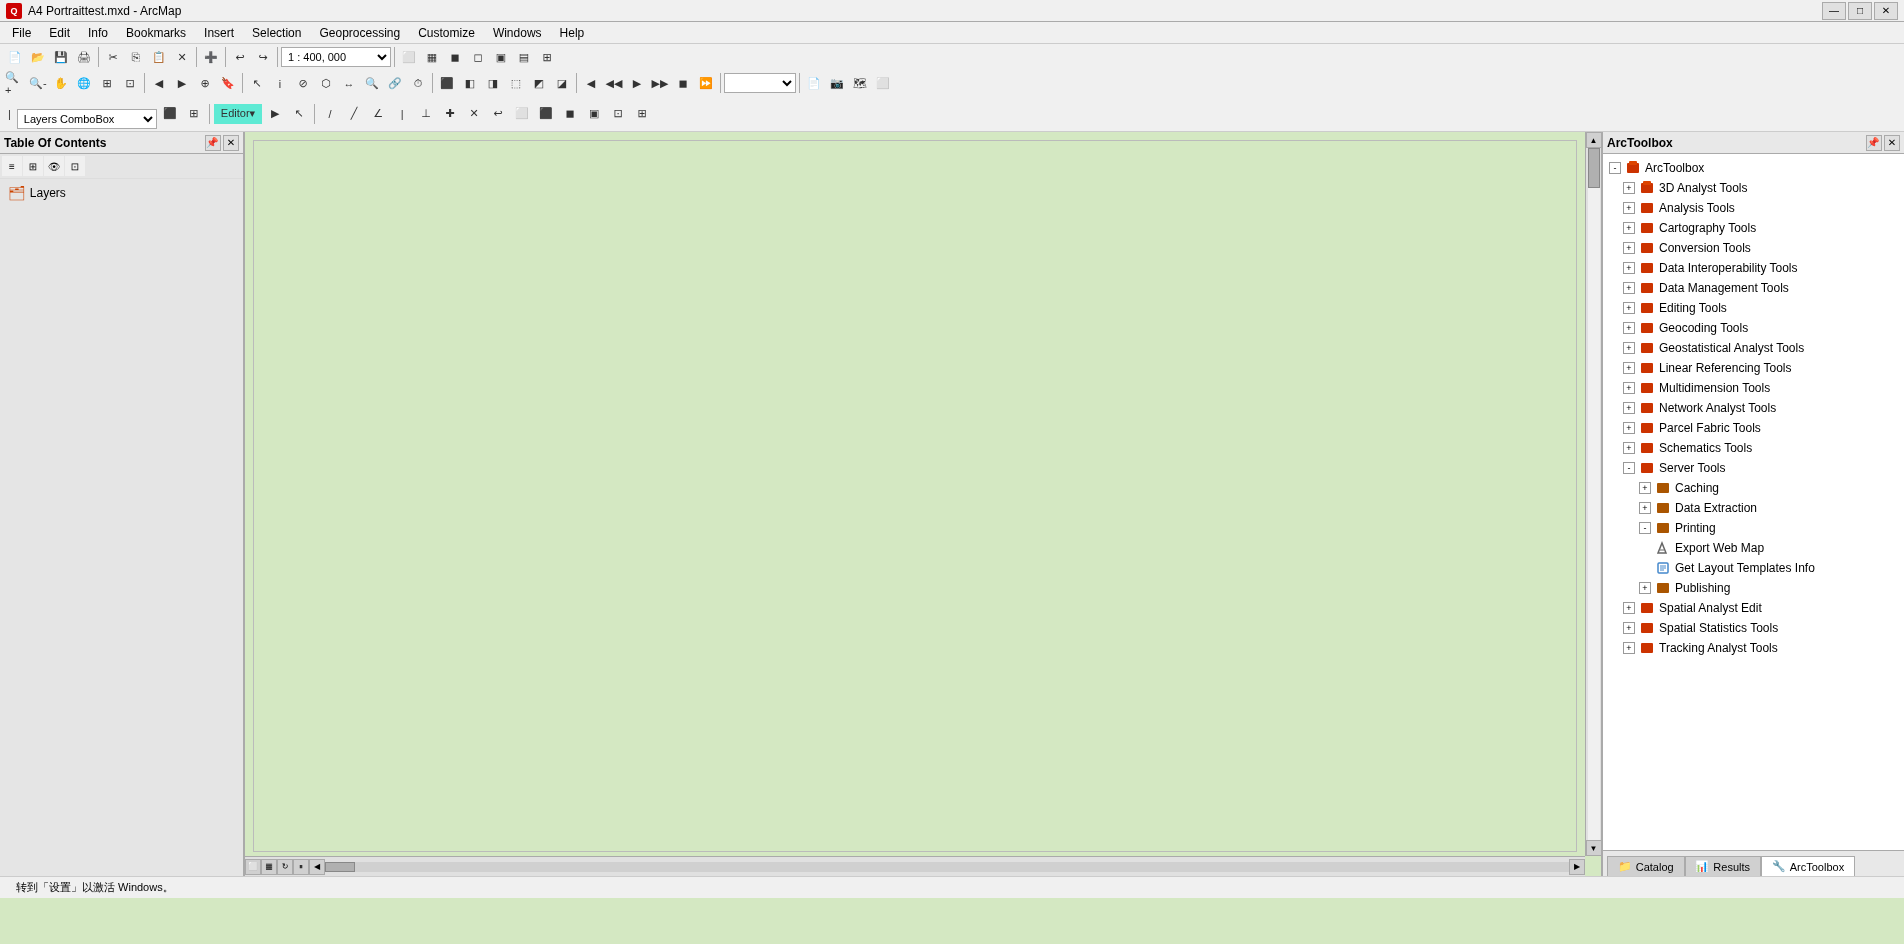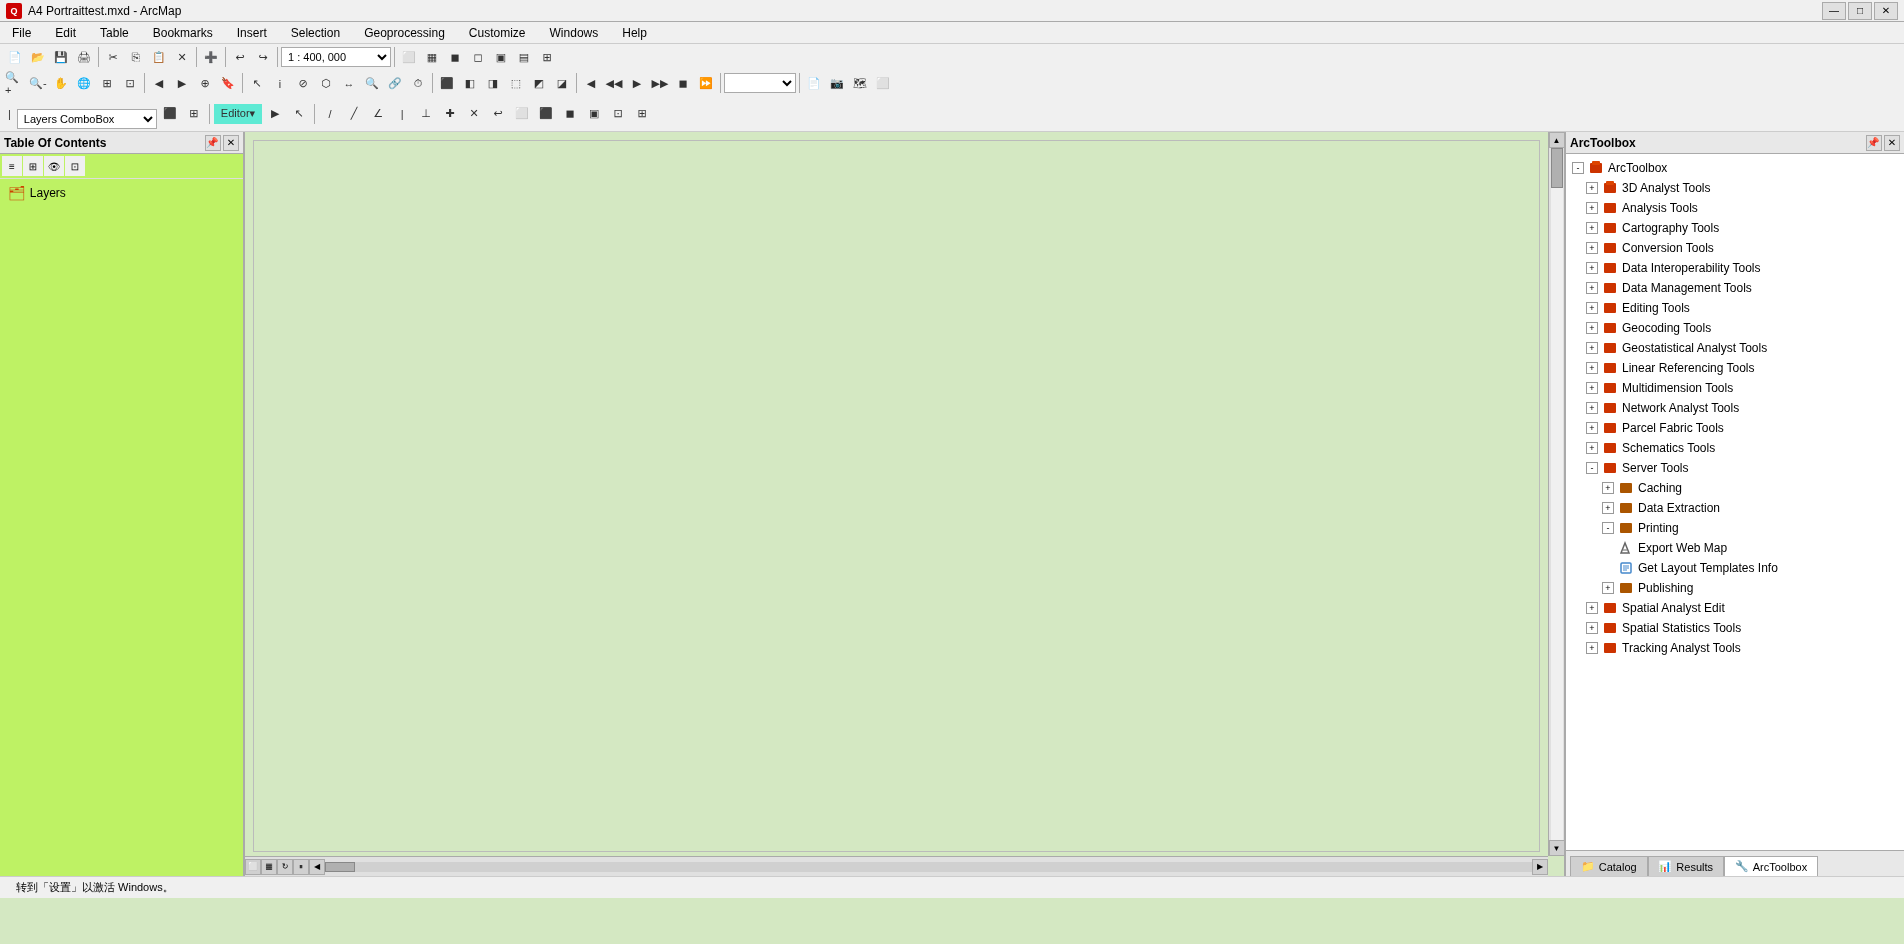--- a/index.html
+++ b/index.html
@@ -22,21 +22,21 @@
     .title-bar-btn { width: 24px; height: 18px; background: #e0e0e0; border: 1px solid #aaa; display: flex; align-items: center; justify-content: center; font-size: 10px; cursor: pointer; }
 
     
     .menu-bar {
       background: #f0f0f0;
       height: 22px;
       display: flex;
       align-items: center;
       padding: 0 4px;
       border-bottom: 1px solid #ccc;
-      gap: 8px;
+      gap: 2px;
     }
     .menu-item {
       padding: 2px 8px;
       cursor: pointer;
       font-size: 12px;
       color: #000;
     }
 
     
     .toolbar-area {
@@ -79,21 +79,21 @@
 
     
     .main-layout {
       display: flex;
       height: calc(100vh - 22px - 22px - 80px - 26px);
     }
 
     
     .toc-panel {
       width: 245px;
-      background: #bef264;
+      background: #e5e5e5;
       border-right: 2px solid #aaa;
       display: flex;
       flex-direction: column;
       min-height: 0;
     }
     .panel-header {
       background: #e8e8e8;
       border-bottom: 1px solid #aaa;
       display: flex;
       align-items: center;
@@ -127,21 +127,21 @@
       position: absolute; bottom: 0; left: 0; right: 16px; height: 20px;
       background: #e0e0e0; border-top: 1px solid #aaa;
       display: flex; align-items: center;
     }
     .scroll-arrow { width: 16px; height: 16px; background: #d0d0d0; border: 1px solid #aaa; display: flex; align-items: center; justify-content: center; font-size: 8px; cursor: pointer; }
     .scroll-track { flex: 1; background: #f0f0f0; }
     .scroll-thumb { width: 12px; height: 40px; background: #b0b0b0; border: 1px solid #888; margin: auto; }
 
     
     .arctoolbox-panel {
-      width: 340px;
+      width: 303px;
       background: white;
       border-left: 2px solid #aaa;
       display: flex;
       flex-direction: column;
     }
     .arctoolbox-header {
       background: #e8e8e8;
       border-bottom: 1px solid #aaa;
       display: flex;
       align-items: center;
@@ -227,21 +227,21 @@
   <div class="title-bar-controls">
     <div class="title-bar-btn">—</div>
     <div class="title-bar-btn">□</div>
     <div class="title-bar-btn close">✕</div>
   </div>
 </div>
 
 <div class="menu-bar">
   <span class="menu-item">File</span>
   <span class="menu-item">Edit</span>
-  <span class="menu-item">Table</span>
+  <span class="menu-item">Info</span>
   <span class="menu-item">Bookmarks</span>
   <span class="menu-item">Insert</span>
   <span class="menu-item">Selection</span>
   <span class="menu-item">Geoprocessing</span>
   <span class="menu-item">Customize</span>
   <span class="menu-item">Windows</span>
   <span class="menu-item">Help</span>
 </div>
 
 <div class="toolbar-area">

